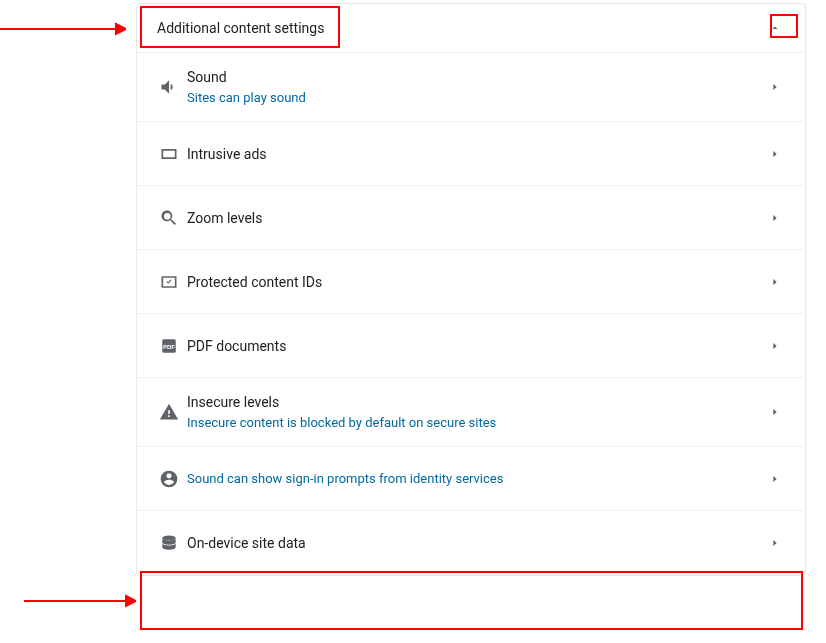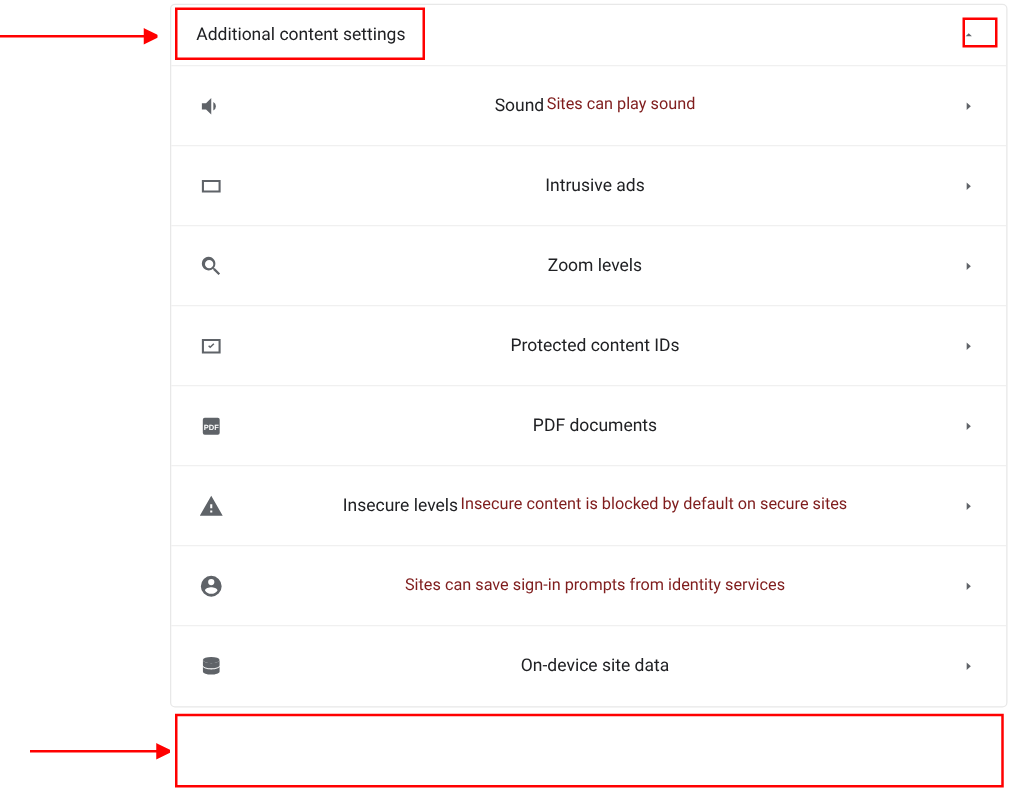--- a/index.html
+++ b/index.html
@@ -52,32 +52,32 @@
       flex: 0 0 36px;
       display: flex;
       align-items: center;
       justify-content: center;
       color: #5f6368;
     }
     .row-icon svg { fill: #5f6368; }
     .row-body {
       flex: 1;
       display: flex;
-      flex-direction: row;
+      flex-direction: column;
       justify-content: center;
       gap: 2px;
     }
     .row-title {
       font-size: 14px;
       color: #202124;
       line-height: 20px;
     }
     .row-sub {
       font-size: 13px;
-      color: #7f1d1d;
+      color: #0369a1;
       line-height: 18px;
     }
     .row-sub:empty { display: none; }
     .row-arrow {
       flex: 0 0 20px;
       display: flex;
       align-items: center;
       justify-content: center;
       color: #5f6368;
     }
@@ -256,21 +256,21 @@
     </span>
   </div>
 
   <div class="row">
     <span class="row-icon">
       <svg width="20" height="20" viewBox="0 0 24 24">
           <path d="M12 2a10 10 0 1 0 0 20 10 10 0 0 0 0-20zm0 3a3 3 0 1 1 0 6 3 3 0 0 1 0-6zm0 14.2a7.2 7.2 0 0 1-6-3.22c.03-1.99 4-3.08 6-3.08s5.97 1.09 6 3.08a7.2 7.2 0 0 1-6 3.22z"></path>
         </svg>
     </span>
     <div class="row-body">
-      <span class="row-sub">Sites can save sign-in prompts from identity services</span>
+      <span class="row-sub">Sound can show sign-in prompts from identity services</span>
     </div>
     <span class="row-arrow">
       <svg width="10" height="10" viewBox="0 0 24 24">
           <path fill="#5f6368" d="M8 5l8 7-8 7z"></path>
         </svg>
     </span>
   </div>
 
 
   <div class="row">

